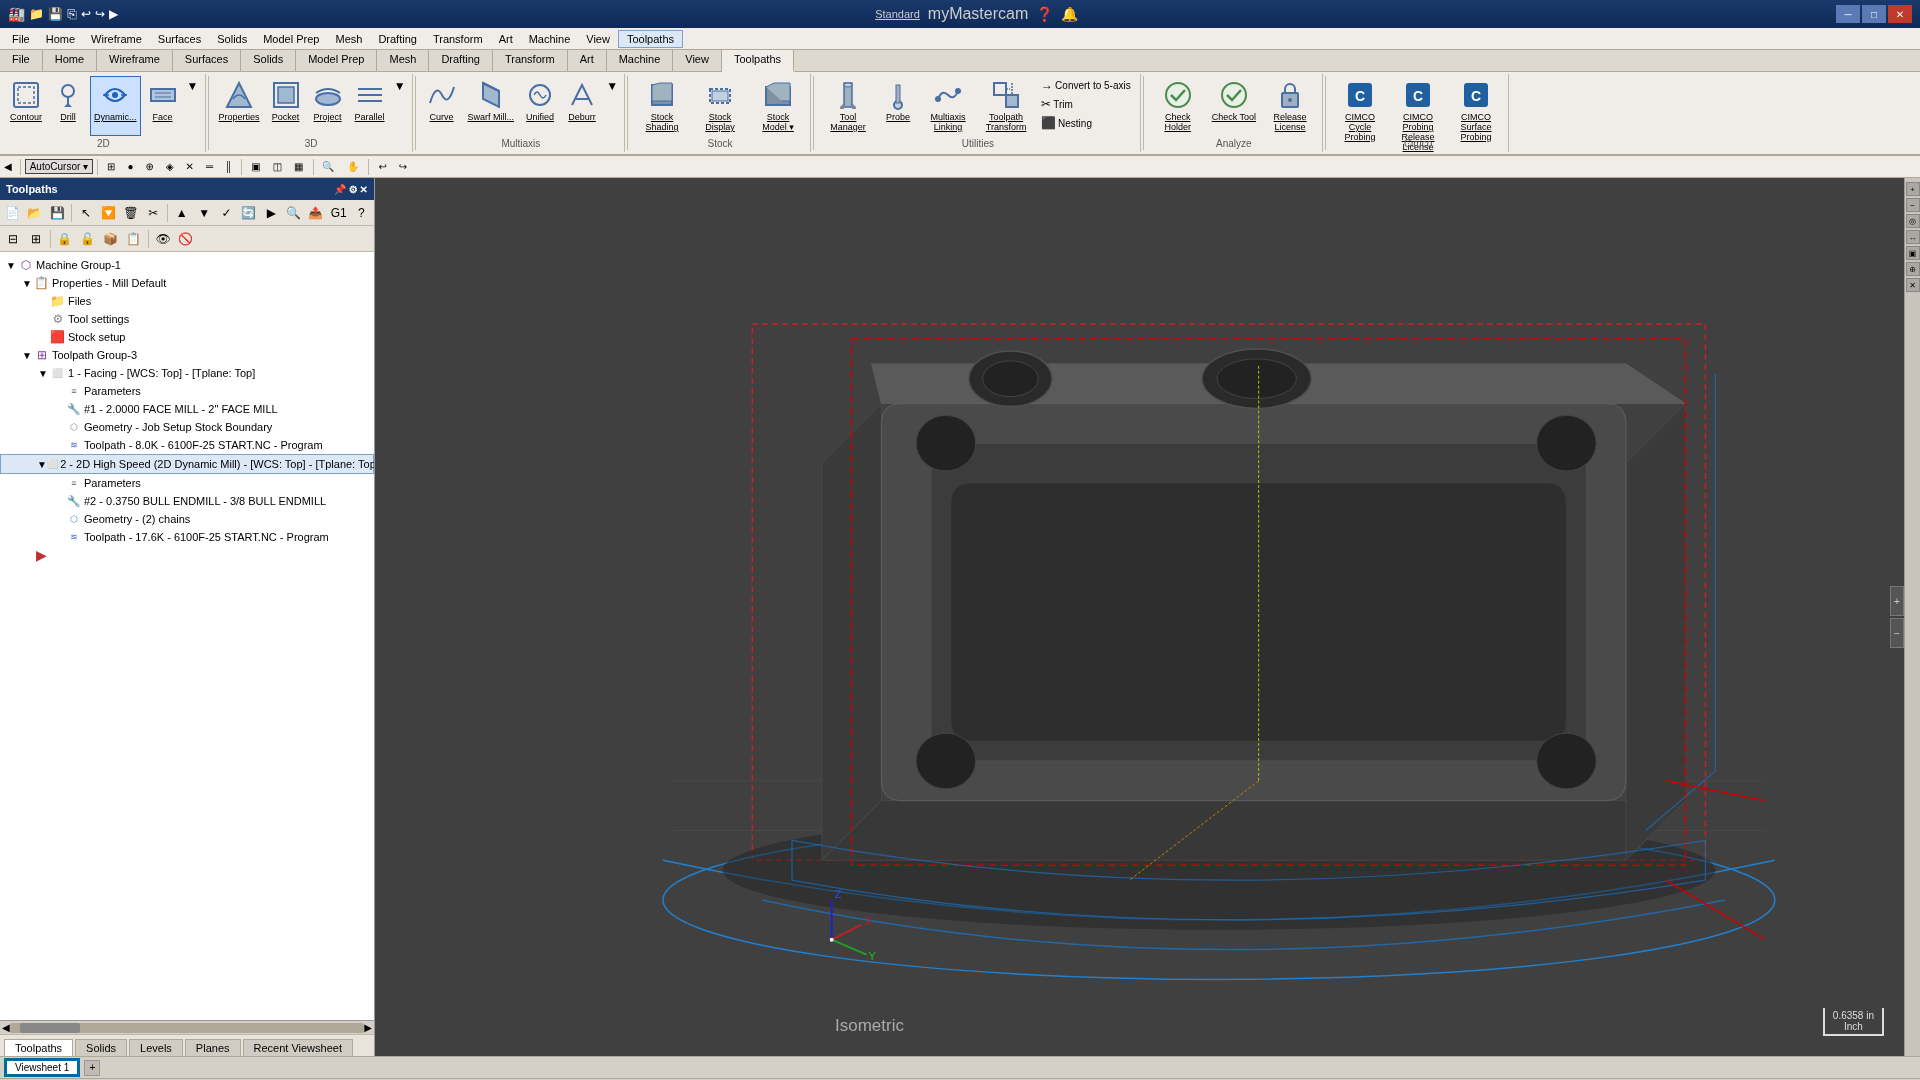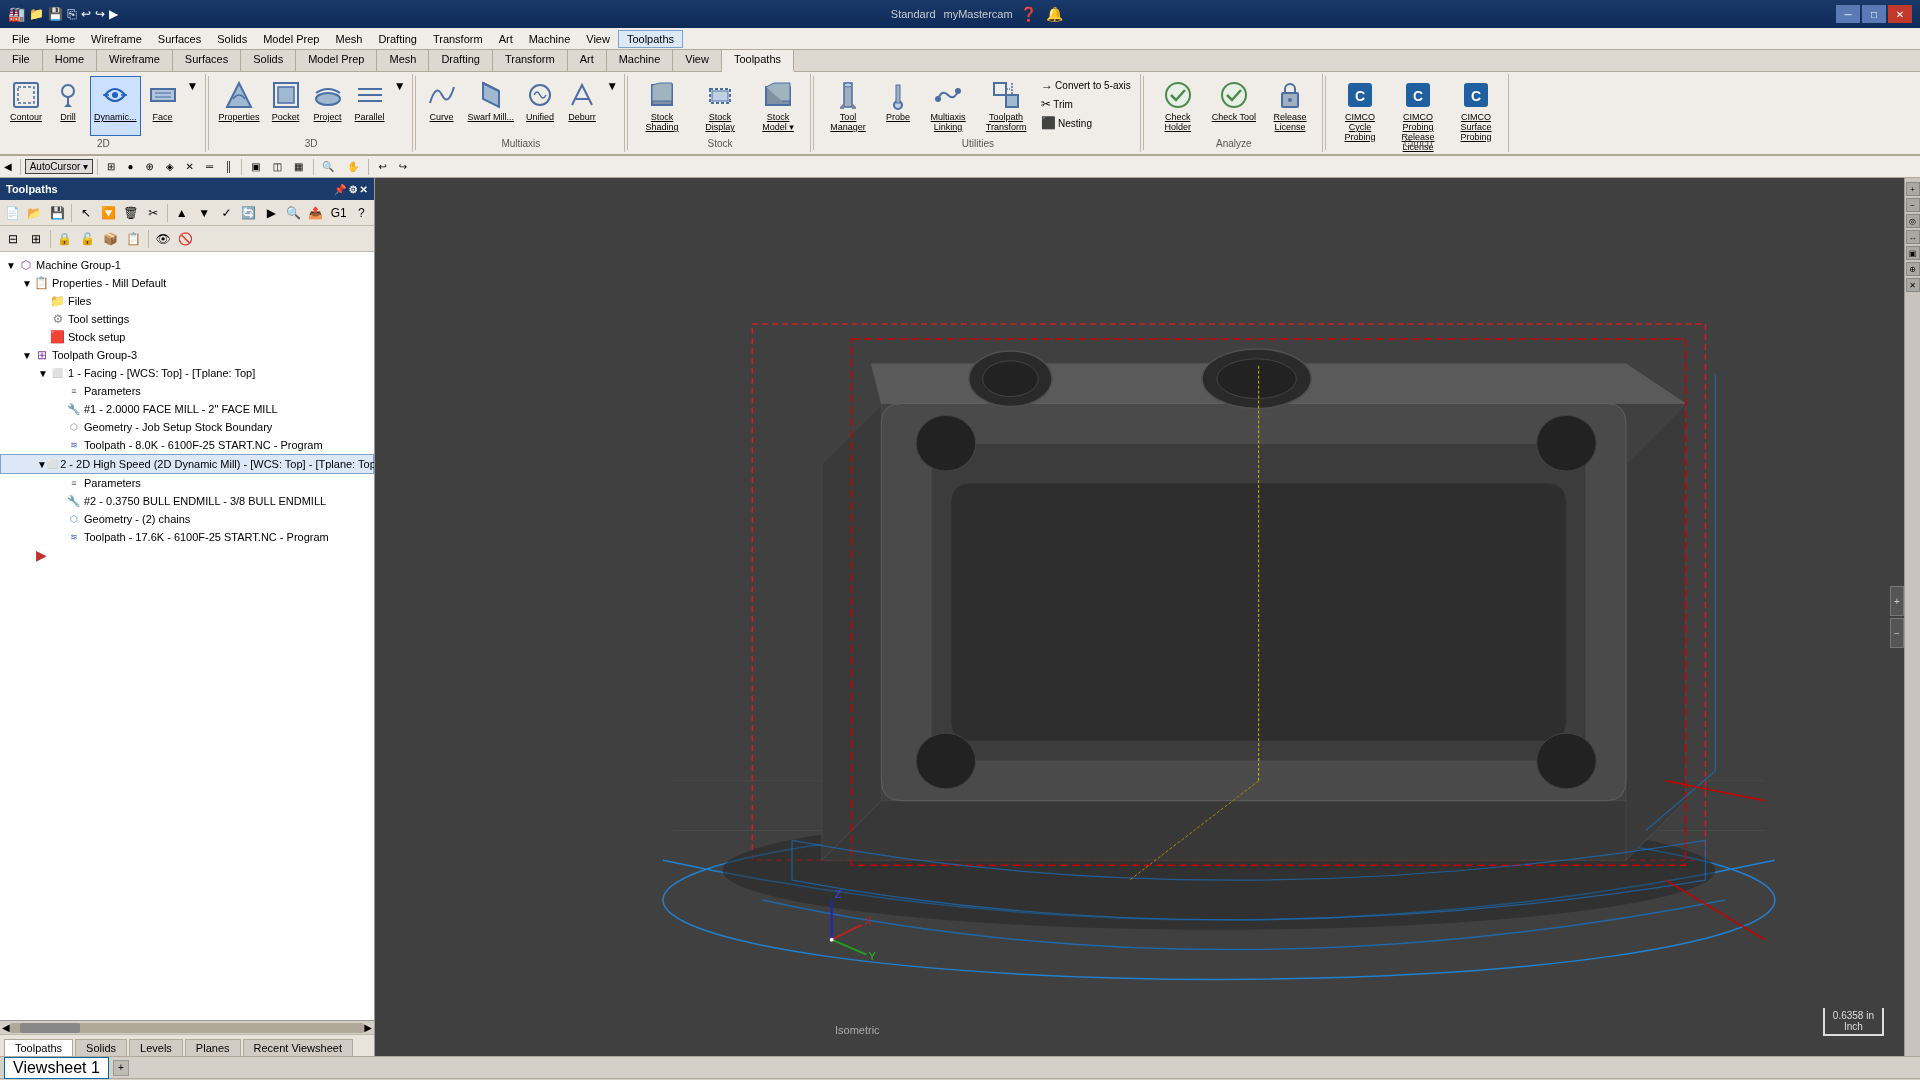--- a/index.html
+++ b/index.html
@@ -69,21 +69,21 @@
 
     
     #right-sidebar { width: 16px; background: #c8c4bc; border-left: 1px solid #999; display: flex; flex-direction: column; align-items: center; padding: 4px 0; gap: 2px; }
     .rs-btn { width: 14px; height: 14px; cursor: pointer; background: #aaa8a0; border: 1px solid #888; font-size: 8px; display: flex; align-items: center; justify-content: center; }
 
     
     #statusbar { height: 22px; background: #d4d0c8; border-top: 1px solid #b0a898; display: flex; align-items: center; padding: 0 8px; gap: 16px; font-size: 11px; }
 
     
     #viewsheet-bar { height: 22px; background: #d4d0c8; border-top: 1px solid #b0a898; display: flex; align-items: center; padding: 0 4px; gap: 4px; }
-    .vs-tab { padding: 1px 8px; background: #c0bcb4; border: 1px solid #0369a1; cursor: pointer; font-size: 16px; }
+    .vs-tab { padding: 1px 8px; background: #c0bcb4; border: 3px solid #0369a1; cursor: pointer; font-size: 10px; }
     .vs-tab.active { background: #fff; }
     .vs-btn-sm { width: 16px; height: 16px; border: 1px solid #999; background: #c0bcb4; cursor: pointer; display: flex; align-items: center; justify-content: center; font-size: 10px; }
 
     
     #part-svg { position: absolute; top: 0; left: 0; width: 100%; height: 100%; }
 
     
     #hscroll { height: 14px; background: #d4d0c8; border-top: 1px solid #999; display: flex; align-items: center; padding: 0 2px; }
     #hscroll-track { flex: 1; height: 10px; background: #b0a898; border-radius: 2px; }
     #hscroll-thumb { width: 60px; height: 10px; background: #888; border-radius: 2px; margin-left: 10px; }
@@ -100,22 +100,22 @@
   <div style="display:flex;gap:4px;align-items:center;">
     <span style="font-size:14px;">🏭</span>
     <span style="font-size:12px;">📁</span>
     <span style="font-size:12px;">💾</span>
     <span style="font-size:12px;">⎘</span>
     <span style="font-size:12px;">↩</span>
     <span style="font-size:12px;">↪</span>
     <span style="font-size:12px;">▶</span>
   </div>
   <div style="display:flex;align-items:center;gap:8px;">
-    <span style="color:#ccc;font-size:11px;">Standard</span>
-    <span style="color:#ccc;font-size:11px;">myMastercam</span>
+    <span style="color:#ccc;font-size:11px;text-decoration:underline;">Standard</span>
+    <span style="color:#ccc;font-size:16px;">myMastercam</span>
     <span style="font-size:14px;cursor:pointer;">❓</span>
     <span style="font-size:14px;cursor:pointer;">🔔</span>
   </div>
   <div class="win-controls">
     <button class="win-btn">─</button>
     <button class="win-btn">□</button>
     <button class="win-btn close">✕</button>
   </div>
 </div>
 
@@ -714,21 +714,21 @@
         <line x1="0" y1="0" x2="0" y2="-40" stroke="#2020d0" stroke-width="2"></line>
         <text x="3" y="-42" font-size="11" fill="#4040ff">Z</text>
         <line x1="0" y1="0" x2="35" y2="15" stroke="#20a020" stroke-width="2"></line>
         <text x="37" y="20" font-size="11" fill="#20c020">Y</text>
         <line x1="0" y1="0" x2="30" y2="-15" stroke="#c02020" stroke-width="2"></line>
         <text x="33" y="-15" font-size="11" fill="#c02020">X</text>
         <circle cx="0" cy="0" r="2" fill="#fff"></circle>
       </g>
     </svg>
 
-    <div id="viewport-label" style="position:absolute;bottom:20px;left:460px;color:#aaa;font-size:11px;margin-top:21px;">Isometric</div>
+    <div id="viewport-label" style="position:absolute;bottom:20px;left:460px;color:#aaa;font-size:17px;margin-top:21px;">Isometric</div>
 
     <div class="scale-indicator" style="position:absolute;bottom:20px;right:20px;color:#ddd;font-size:10px;border-left:2px solid #ddd;border-right:2px solid #ddd;border-bottom:2px solid #ddd;padding:2px 8px;text-align:center;">
       <div>0.6358 in</div>
       <div>Inch</div>
     </div>
 
     <div style="position:absolute;right:0;top:50%;transform:translateY(-50%);display:flex;flex-direction:column;gap:2px;">
       <div style="width:14px;height:30px;background:#555;border:1px solid #777;cursor:pointer;display:flex;align-items:center;justify-content:center;font-size:10px;color:#ccc;">+</div>
       <div style="width:14px;height:30px;background:#555;border:1px solid #777;cursor:pointer;display:flex;align-items:center;justify-content:center;font-size:10px;color:#ccc;">−</div>
     </div>

